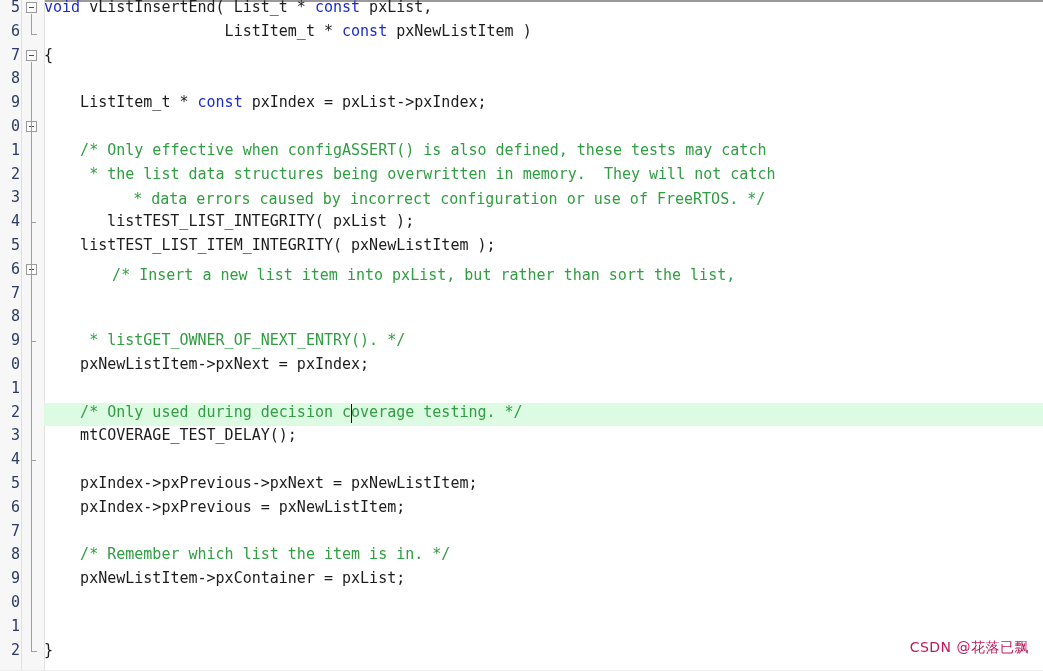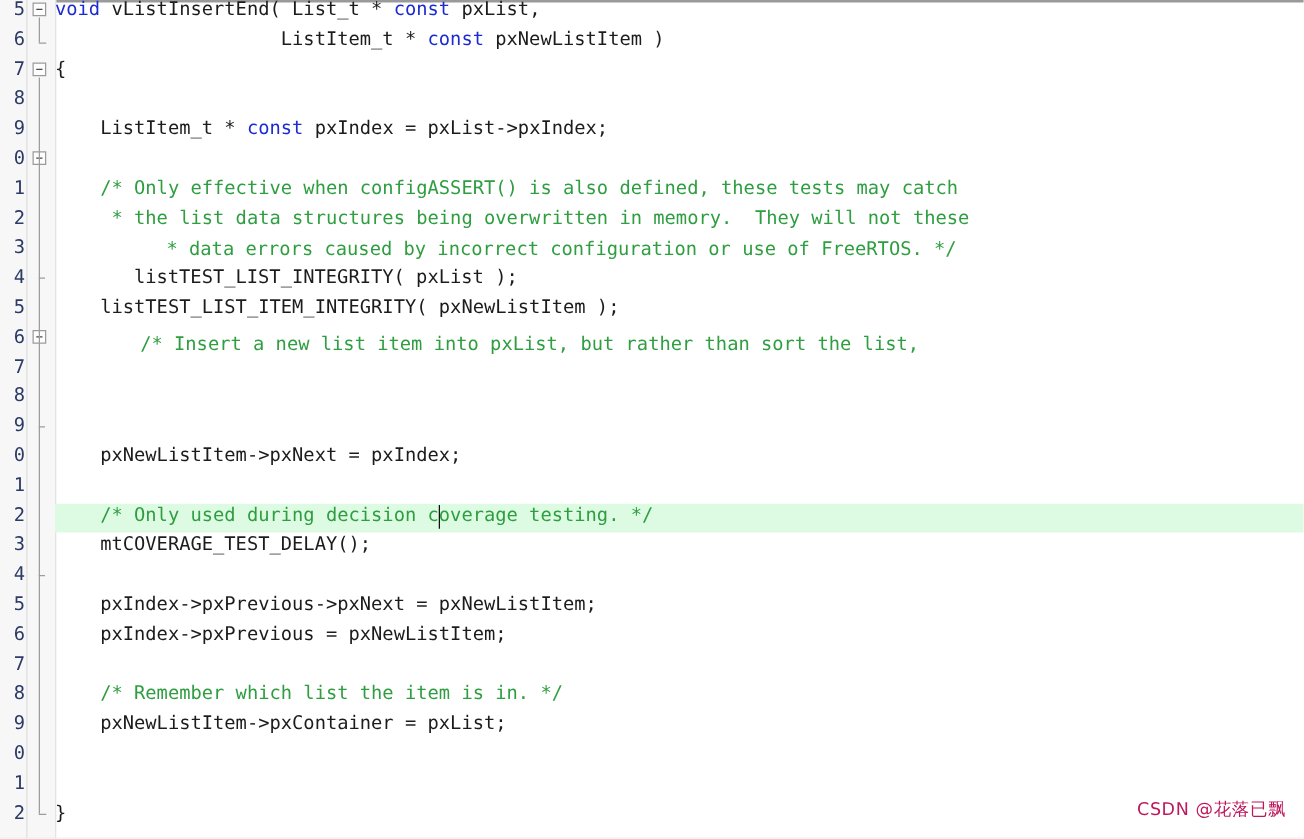--- a/index.html
+++ b/index.html
@@ -223,26 +223,27 @@
       <div class="cur-line-hl" style="top: 402.6px;"></div>
     </div>
   <div class="code-surface" id="code-surface">
       <div class="line" style="top: -4px;"><span class="txt tok-kw">void</span><span class="txt tok-pln"> vListInsertEnd( List_t * </span><span class="txt tok-kw">const</span><span class="txt tok-pln"> pxList,</span></div>
       <div class="line" style="top: 19.8px;"><span class="txt tok-pln">                    ListItem_t * </span><span class="txt tok-kw">const</span><span class="txt tok-pln"> pxNewListItem )</span></div>
       <div class="line" style="top: 43.6px;"><span class="txt tok-br">{</span></div>
       <div class="line" style="top: 67.4px;"><span class="txt tok-pln"></span></div>
       <div class="line" style="top: 91.2px;"><span class="txt tok-pln">    ListItem_t * </span><span class="txt tok-kw">const</span><span class="txt tok-pln"> pxIndex = pxList-&gt;pxIndex;</span></div>
       <div class="line" style="top: 115px;"><span class="txt tok-pln"></span></div>
       <div class="line" style="top: 138.8px;"><span class="txt tok-com">    /* Only effective when configASSERT() is also defined, these tests may catch</span></div>
-      <div class="line" style="top: 162.6px;"><span class="txt tok-com">     * the list data structures being overwritten in memory.  They will not these</span></div>
+      <div class="line" style="top: 162.6px;"><span class="txt tok-com">     * the list data structures being overwritten in memory.  They will not catch</span></div>
       <div class="line" style="top: 188px; padding-left: 44px;"><span class="txt tok-com">     * data errors caused by incorrect configuration or use of FreeRTOS. */</span></div>
       <div class="line" style="top: 210.2px; padding-left: 27px;"><span class="txt tok-pln">    listTEST_LIST_INTEGRITY( pxList );</span></div>
       <div class="line" style="top: 234px;"><span class="txt tok-pln">    listTEST_LIST_ITEM_INTEGRITY( pxNewListItem );</span></div>
       <div class="line" style="top: 257.8px;"><span class="txt tok-pln"></span></div>
       <div class="line" style="top: 264px; margin-left: 32px;"><span class="txt tok-com">    /* Insert a new list item into pxList, but rather than sort the list,</span></div>
+      <div class="line" style="top: 329.2px;"><span class="txt tok-com">     * listGET_OWNER_OF_NEXT_ENTRY(). */</span></div>
       <div class="line" style="top: 353px;"><span class="txt tok-pln">    pxNewListItem-&gt;pxNext = pxIndex;</span></div>
       <div class="line" style="top: 400.6px;"><span class="txt tok-com">    /* Only used during decision coverage testing. */</span></div>
       <div class="line" style="top: 424.4px;"><span class="txt tok-pln">    mtCOVERAGE_TEST_DELAY();</span></div>
       <div class="line" style="top: 448.2px;"><span class="txt tok-pln"></span></div>
       <div class="line" style="top: 472px;"><span class="txt tok-pln">    pxIndex-&gt;pxPrevious-&gt;pxNext = pxNewListItem;</span></div>
       <div class="line" style="top: 495.8px;"><span class="txt tok-pln">    pxIndex-&gt;pxPrevious = pxNewListItem;</span></div>
       <div class="line" style="top: 519.6px;"><span class="txt tok-pln"></span></div>
       <div class="line" style="top: 543.4px;"><span class="txt tok-com">    /* Remember which list the item is in. */</span></div>
       <div class="line" style="top: 567.2px;"><span class="txt tok-pln">    pxNewListItem-&gt;pxContainer = pxList;</span></div>
       <div class="line" style="top: 591px;"><span class="txt tok-pln"></span></div>

